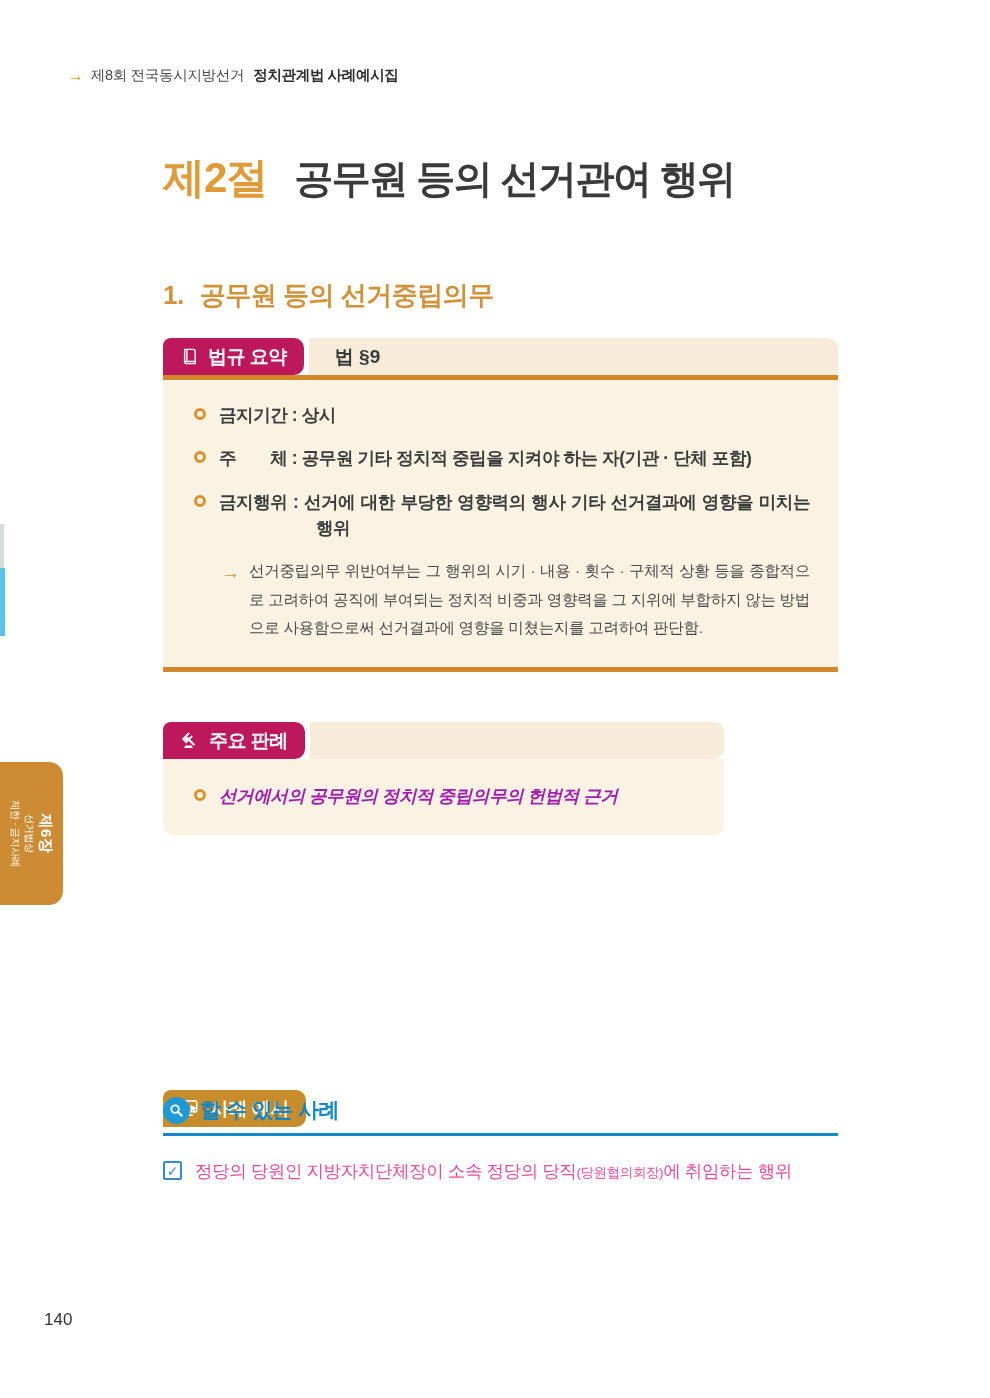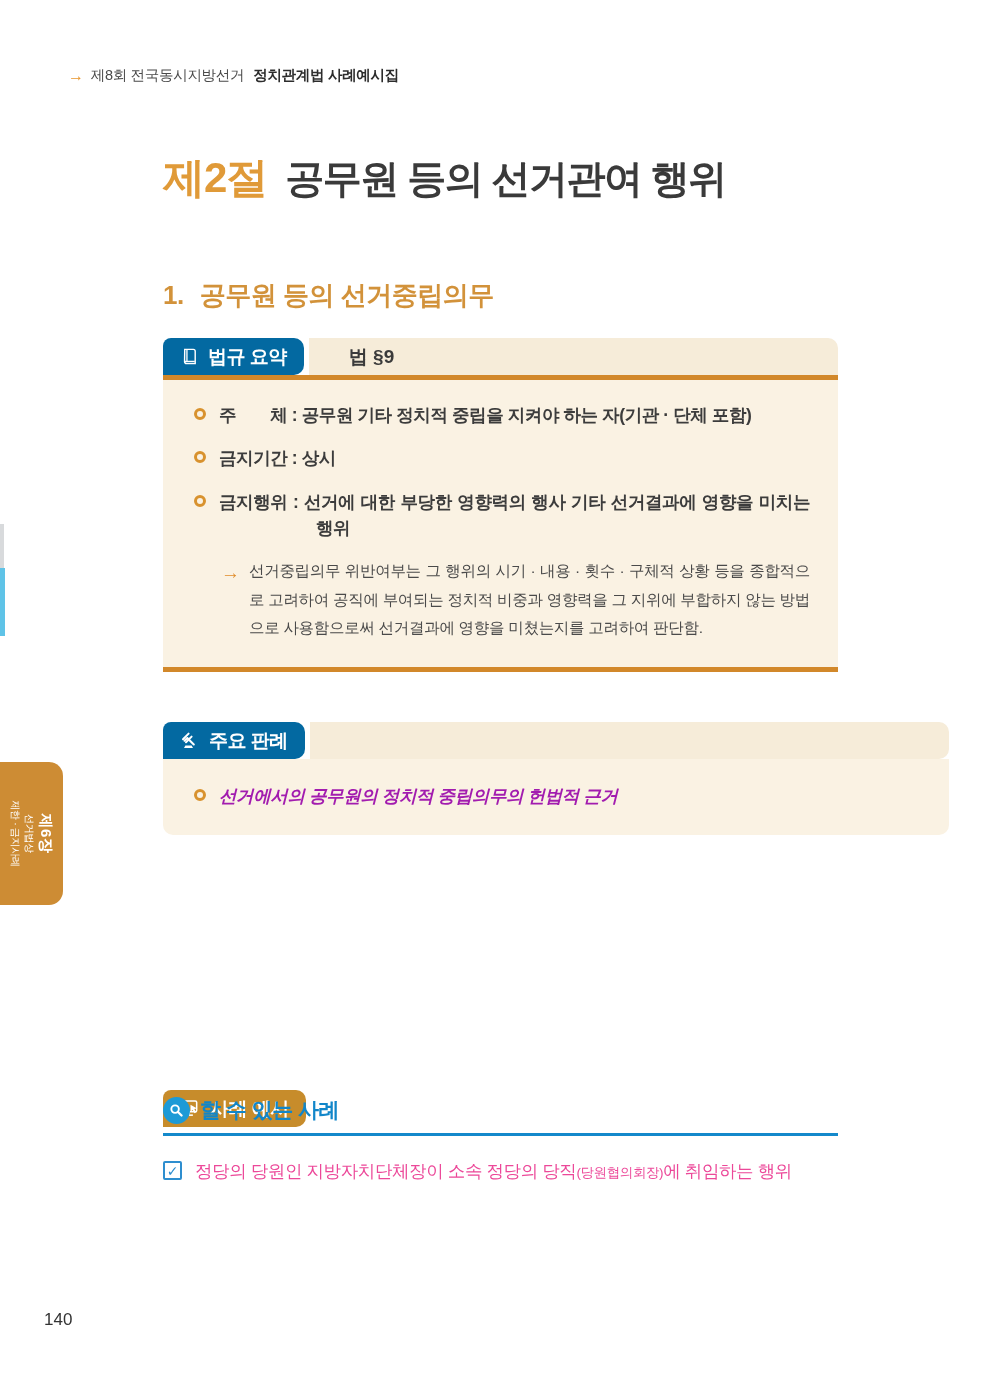--- a/index.html
+++ b/index.html
@@ -2,55 +2,55 @@
 <html><head>
 <meta charset="utf-8">
 <style>
   html,body{margin:0;padding:0;background:#ffffff;}
   .page{position:relative;width:990px;height:1398px;background:#ffffff;overflow:hidden;
         font-family:"Liberation Sans","DejaVu Sans",sans-serif;color:#3d3d3d;}
 
   
   .doc-header{position:absolute;left:68px;top:66px;display:flex;align-items:center;gap:7px;
               font-size:14.5px;color:#4a4a4a;letter-spacing:-0.3px;}
-  .doc-header .bold{font-weight:bold;color:#2c2c2c;margin-left:2px;}
+  .doc-header .bold{font-weight:bold;color:#2c2c2c;margin-left:2px;font-family:Liberation Serif, serif;}
   .hdr-arrow{color:#e8962e;font-weight:bold;font-size:16px;line-height:1;}
 
   
   .title{position:absolute;left:163px;top:150px;white-space:nowrap;}
-  .title .no{color:#e09a38;font-size:42px;font-weight:bold;letter-spacing:-1px;margin-right:18px;}
+  .title .no{color:#e09a38;font-size:42px;font-weight:bold;letter-spacing:-1px;margin-right:27px;}
   .title .tx{color:#3a3a3a;font-size:39px;font-weight:bold;letter-spacing:-1.5px;}
 
   
   .h1{position:absolute;left:163px;top:278px;color:#d2923a;font-size:26px;font-weight:bold;letter-spacing:-0.5px;}
   .h1 .no{margin-right:16px;}
 
   
   .pill{display:inline-flex;align-items:center;gap:9px;height:37px;padding:0 17px;
-        background:#0369a1;border-radius:8px 10px 10px 0;color:#fff;font-size:19px;font-weight:bold;
+        background:#be185d;border-radius:8px 10px 10px 0;color:#fff;font-size:19px;font-weight:bold;
         letter-spacing:-0.5px;flex:none;}
   .pill svg{display:block;}
 
   
   .box1{position:absolute;left:163px;top:338px;width:675px;}
   .hdr-row{display:flex;align-items:stretch;}
   .strip{flex:1;margin-left:5px;background:#f6ecd9;border-radius:0 10px 0 0;
-         display:flex;align-items:center;padding-left:40px;font-size:19px;font-weight:bold;color:#3a3a3a;}
+         display:flex;align-items:center;padding-left:26px;font-size:19px;font-weight:bold;color:#3a3a3a;}
   .thick{height:5px;background:#d2882a;}
   .box-body{background:#faf2e3;padding:22px 28px 22px 28px;}
   .bullet{display:flex;margin-bottom:17px;}
   .ring{width:6px;height:6px;border:3.5px solid #d8922e;border-radius:50%;flex:none;margin:6px 13px 0 3px;}
   .btext{font-size:17.5px;font-weight:bold;color:#3c3c3c;line-height:1.5;letter-spacing:-0.4px;}
   .btext.hang{text-align:justify;padding-left:97px;text-indent:-97px;}
   .note{display:flex;margin:16px 0 2px 30px;}
   .note-arrow{color:#e08d2b;font-weight:bold;font-size:19px;width:28px;flex:none;line-height:1.7;}
   .note-text{font-size:15.5px;color:#4a4a4a;line-height:1.85;text-align:justify;letter-spacing:-0.3px;}
 
   
-  .box2{position:absolute;left:163px;top:722px;width:786px;}
+  .box2{position:absolute;left:163px;top:722px;width:561px;}
   .box2 .strip{border-radius:0 10px 10px 0;}
   .box2-body{background:#faf2e3;border-radius:0 0 10px 10px;padding:24px 28px 26px 28px;}
   .subtitle-row{display:flex;}
   .subtitle{font-size:17.5px;font-weight:bold;color:#a21caf;letter-spacing:-0.4px;line-height:1.5;font-style:italic;}
   .para{margin-top:16px;font-size:17.5px;color:#484848;line-height:2.05;text-align:justify;letter-spacing:-0.4px;}
 
   
   .ex-label{position:absolute;left:163px;top:1090px;}
   .ex-label .pill{background:#c78c2b;}
   .allowed{position:absolute;left:163px;top:1096px;width:675px;display:flex;align-items:center;gap:10px;
@@ -107,25 +107,25 @@
         <span>법규 요약</span>
       </span>
       <div class="strip">
         <span>법 §9</span>
       </div>
     </div>
     <div class="thick"></div>
     <div class="box-body">
       <div class="bullet">
         <span class="ring"></span>
+        <div class="btext">금지기간 : 상시</div>
+      </div>
+      <div class="bullet">
+        <span class="ring"></span>
         <div class="btext">주　　체 : 공무원 기타 정치적 중립을 지켜야 하는 자(기관 · 단체 포함)</div>
-      </div>
-      <div class="bullet">
-        <span class="ring"></span>
-        <div class="btext">금지기간 : 상시</div>
       </div>
       <div class="bullet" style="margin-bottom:6px;">
         <span class="ring"></span>
         <div class="btext hang">금지행위 : 선거에 대한 부당한 영향력의 행사 기타 선거결과에 영향을 미치는 행위</div>
       </div>
       <div class="note">
         <span class="note-arrow">→</span>
         <div class="note-text">선거중립의무 위반여부는 그 행위의 시기 · 내용 · 횟수 · 구체적 상황 등을 종합적으로 고려하여 공직에 부여되는 정치적 비중과 영향력을 그 지위에 부합하지 않는 방법으로 사용함으로써 선거결과에 영향을 미쳤는지를 고려하여 판단함.</div>
       </div>
     </div>

